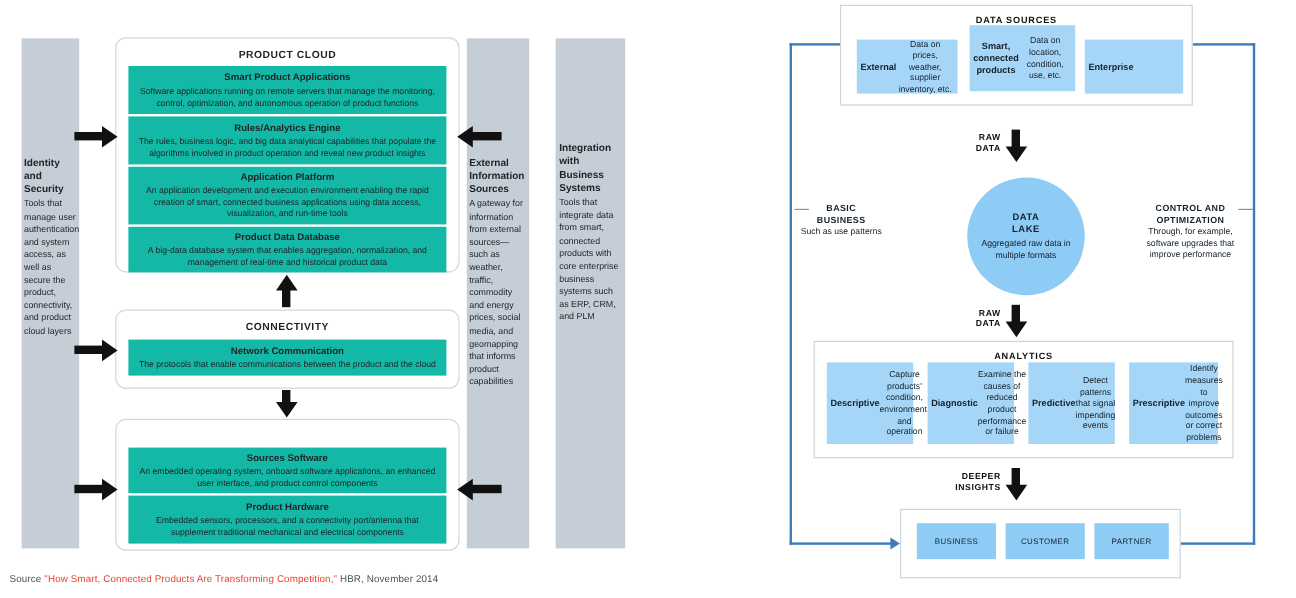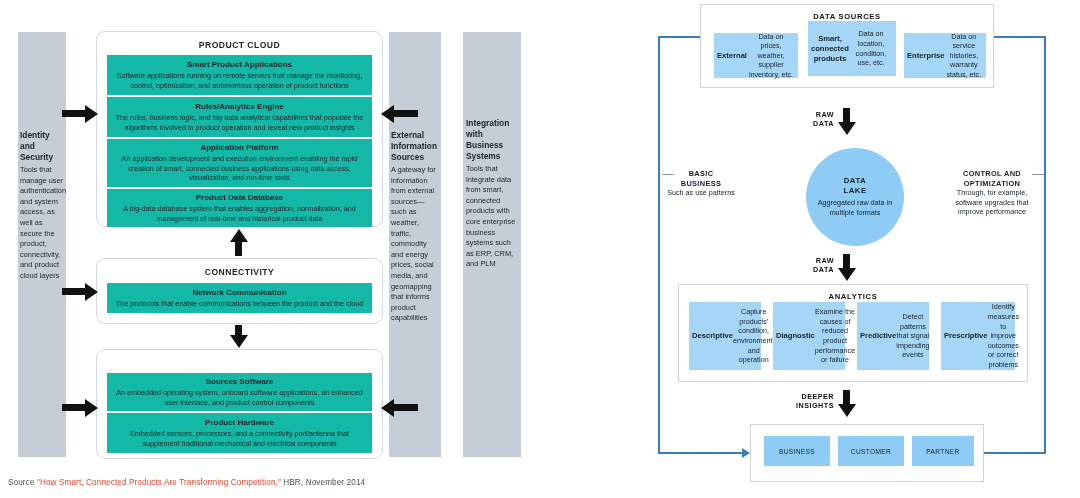--- a/index.html
+++ b/index.html
@@ -220,21 +220,20 @@
       <div>Data on prices, weather, supplier inventory, etc.</div>
     </div>
 
     <div class="bluebox" style="left:168px;top:21px;width:88px;height:55px;">
       <div class="h">Smart, connected products</div>
       <div>Data on location, condition, use, etc.</div>
     </div>
 
     <div class="bluebox" style="left:264px;top:33px;width:82px;height:45px;">
       <div class="h">Enterprise</div>
-      <div>Data on service histories, warranty status, etc.</div>
     </div>
 
     <div class="flowlabel" style="left:152px;top:110px;width:42px;white-space:pre-line;">RAW
 DATA</div>
     <div>
       <div class="arrow-shaft-v" style="left:203px;top:108px;height:18px;"></div>
       <div class="arrow-head-d" style="left:197.5px;top:122px;"></div>
     </div>
 
     <div class="lake" style="left:166px;top:148px;width:98px;height:98px;">

